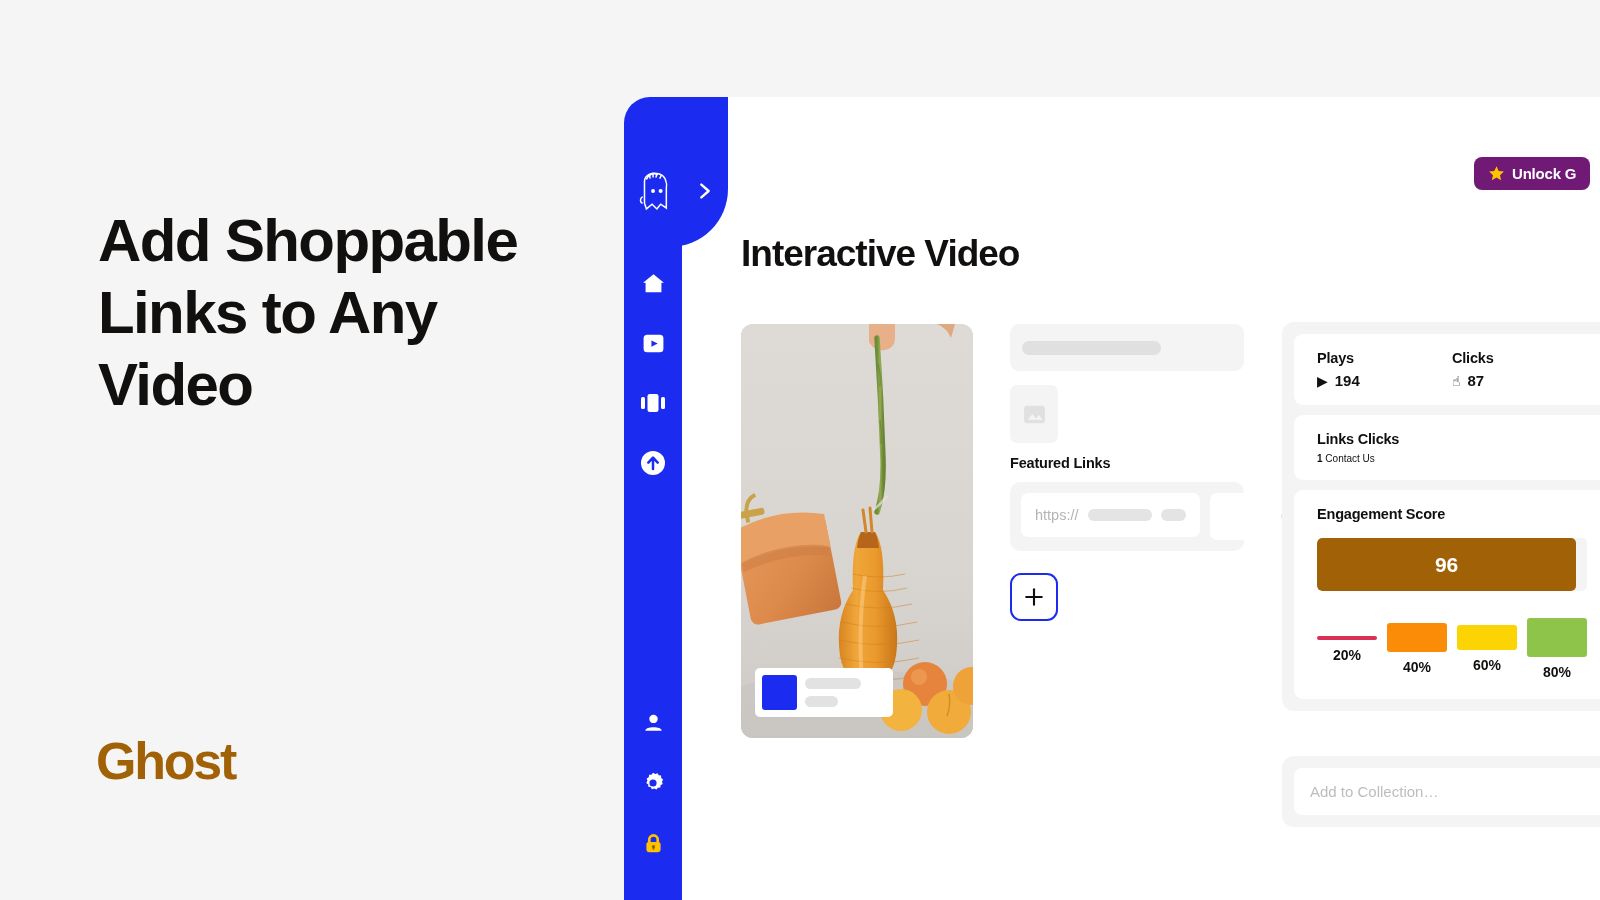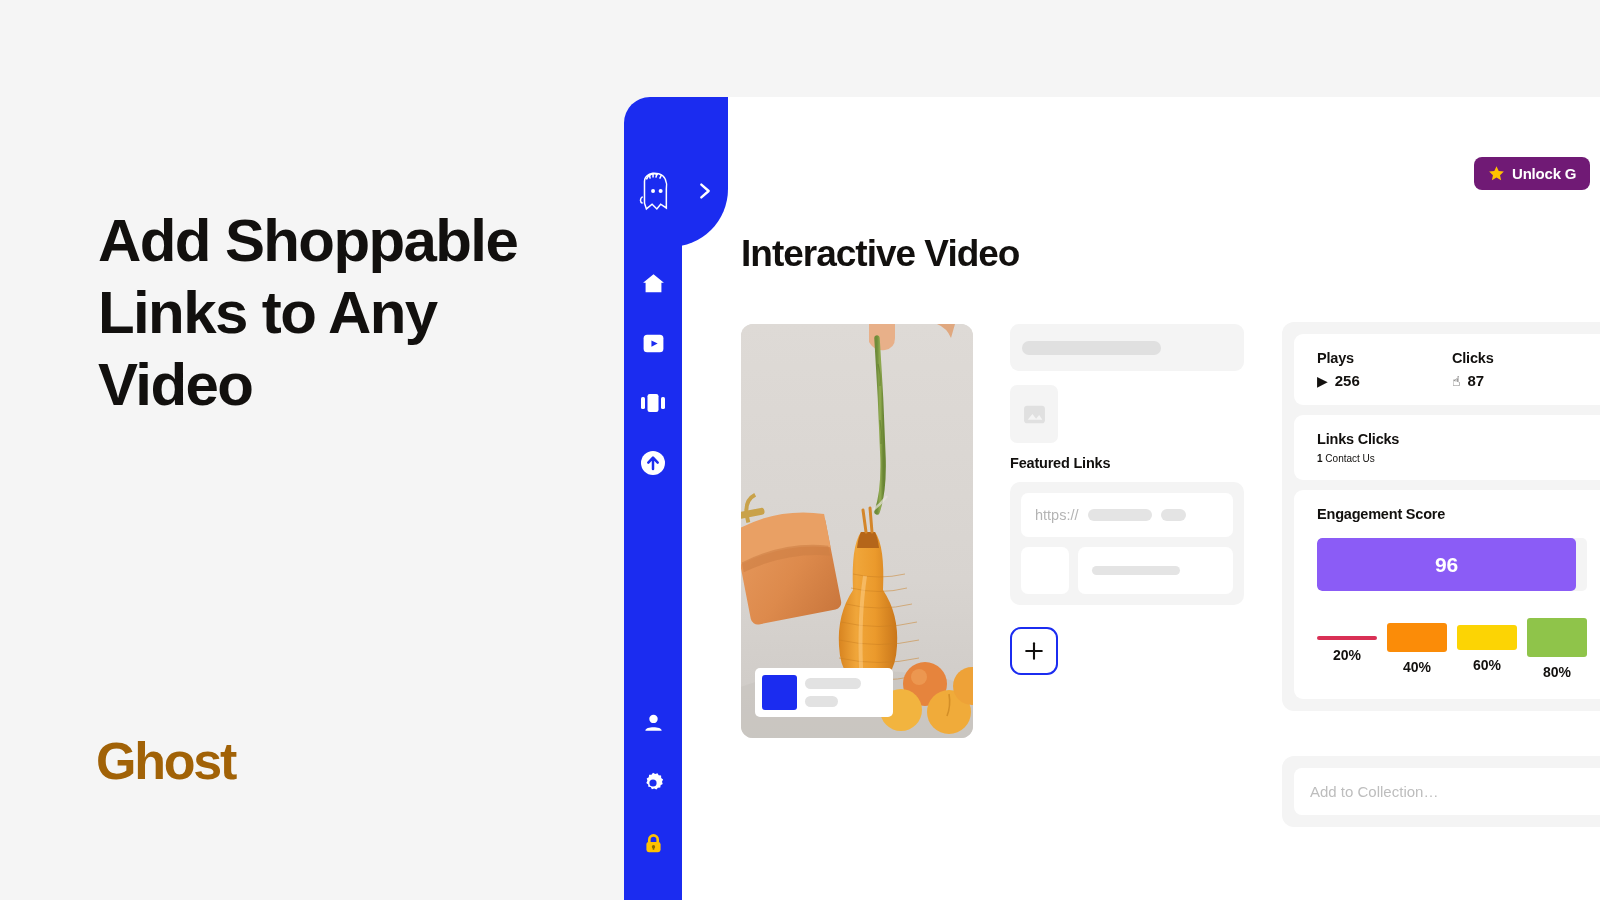--- a/index.html
+++ b/index.html
@@ -191,21 +191,21 @@
     color: #12100e;
     letter-spacing: -0.2px;
   }
 
   .links-box {
     margin-top: 11px;
     width: 234px;
     background: #f4f4f4;
     border-radius: 10px;
     padding: 11px;
-    display: flex; flex-direction: column; gap: 10px;
+    display: flex; flex-direction: row; gap: 10px;
   }
   .url-row {
     height: 44px;
     background: #ffffff;
     border-radius: 7px;
     display: flex; align-items: center;
     gap: 9px;
     padding: 0 14px;
   }
   .url-prefix { font-size: 14.5px; color: #b4b4b4; }
@@ -269,21 +269,21 @@
   .engagement-card { padding: 16px 23px 20px; }
   .score-track {
     margin-top: 16px;
     height: 53px;
     background: #f4f4f4;
     border-radius: 5px;
     overflow: hidden;
   }
   .score-fill {
     height: 100%;
-    background: #8b5cf6;
+    background: #a16207;
     display: flex; align-items: center; justify-content: center;
     border-radius: 5px;
   }
   .score-num { color: #ffffff; font-size: 21px; font-weight: 600; }
 
   .mini-chart {
     margin-top: 28px;
     height: 60px;
     display: flex; align-items: center; gap: 10px;
   }
@@ -544,21 +544,21 @@
   </div>
 
   <div class="stats-panel">
 
     <div class="stat-card">
       <div class="stat-row">
         <div class="stat-cell">
           <div class="stat-label">Plays</div>
           <div class="stat-value">
             <span class="glyph">▶</span>
-            <span>256</span>
+            <span>194</span>
           </div>
         </div>
         <div class="stat-cell">
           <div class="stat-label">Clicks</div>
           <div class="stat-value">
             <span class="glyph">☝</span>
             <span>87</span>
           </div>
         </div>
       </div>

